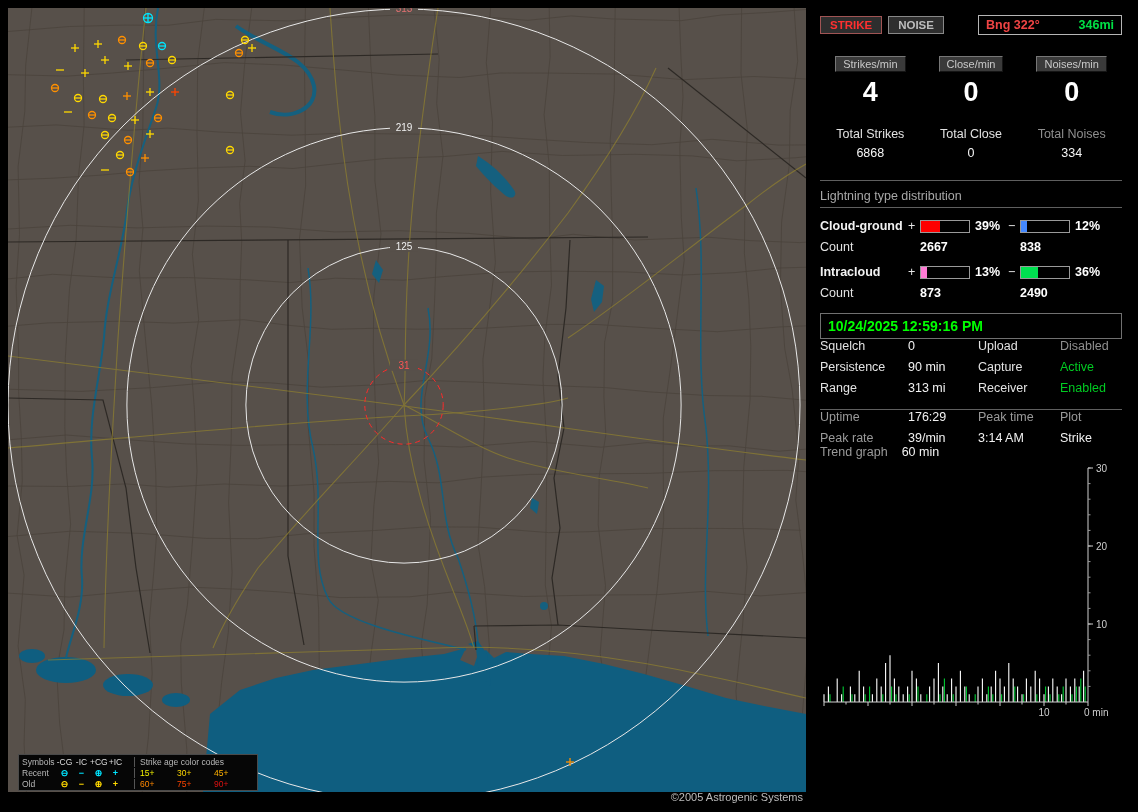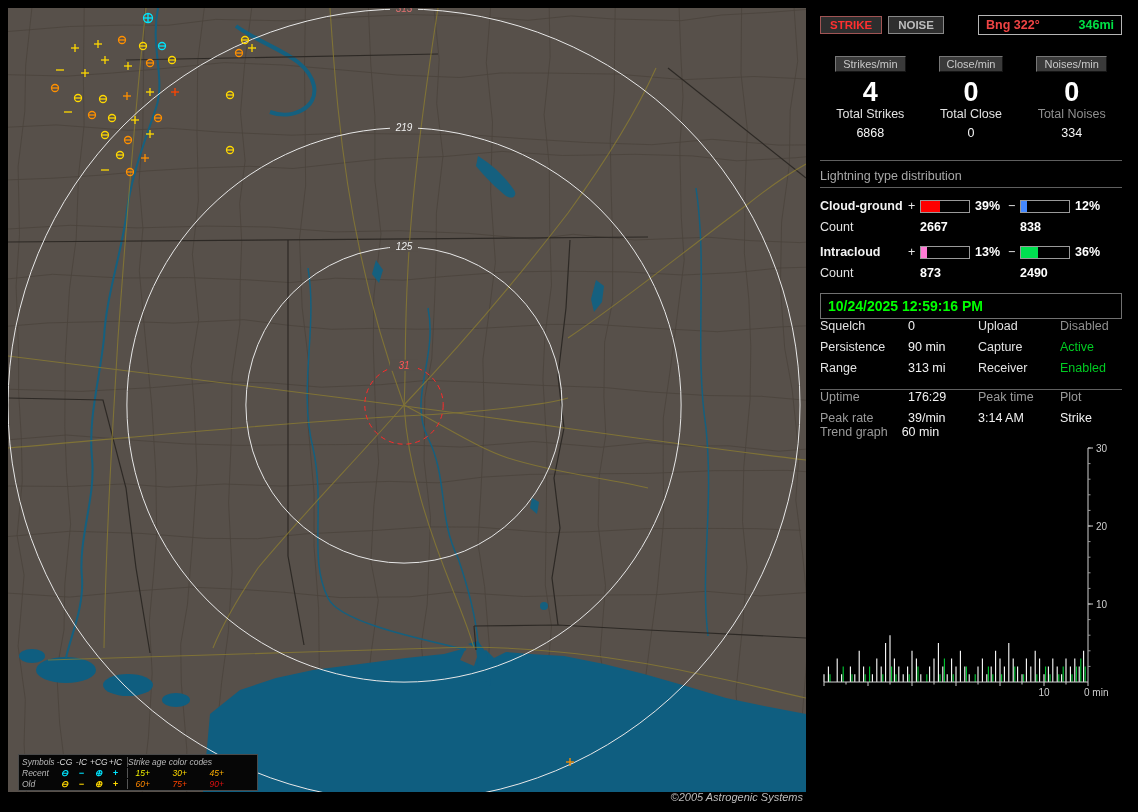--- a/index.html
+++ b/index.html
@@ -1,39 +1,39 @@
 <!DOCTYPE html>
 <html><head>
 <meta charset="utf-8">
 <style>
   html,body{margin:0;padding:0;}
   body{width:1138px;height:812px;background:#000;font-family:"Liberation Sans",sans-serif;position:relative;overflow:hidden;color:#e0e0e0;}
-  #map-area{position:absolute;left:8px;top:8px;width:798px;height:796px;background:#000;font-style:italic;}
+  #map-area{position:absolute;left:8px;top:8px;width:798px;height:796px;background:#000;}
   #map-svg{display:block;}
   #credit{position:absolute;right:3px;bottom:1px;font-size:11px;color:#bdbdbd;}
   #legend{position:absolute;left:10px;top:746px;width:240px;background:#060606;border:1px solid #4a4a4a;font-size:8.5px;color:#ccc;padding:1px 3px;box-sizing:border-box;}
   .lg-row{display:flex;align-items:center;height:11px;white-space:nowrap;}
   .lg-c0{width:34px;color:#b8b8b8;}
   .lg-cs{width:17px;text-align:center;color:#ddd;}
   .lg-sym{font-size:9px;font-weight:bold;}
-  .lg-ages{flex:1;display:flex;border-left:1px solid #555;margin-left:3px;justify-content:center;}
+  .lg-ages{flex:1;display:flex;border-left:1px solid #555;padding-left:5px;margin-left:10px;}
   .lg-age{width:37px;}
   .lg-age-title{flex:1;color:#b8b8b8;}
   #panel{position:absolute;left:812px;top:8px;width:318px;height:796px;background:#000;padding:6px 8px;box-sizing:border-box;font-size:12.5px;}
   .hdr-row{display:flex;gap:6px;align-items:center;height:22px;margin-bottom:20px;}
   .btn{padding:2px 9px;font-size:11.5px;font-weight:bold;background:#2e2e2e;border:1px solid #888;cursor:default;}
   .strike-btn{color:#ff3030;border-color:#a05454;}
   .noise-btn{color:#bdbdbd;}
   .bearing-box{margin-left:auto;width:128px;display:flex;justify-content:space-between;align-items:center;border:1px solid #b5b5b5;background:#000;padding:2px 7px;font-weight:bold;}
   .bng{color:#ef4444;}
   .rates-row{display:flex;text-align:center;}
   .rate-col{flex:1;display:flex;flex-direction:column;align-items:center;}
   .chip{font-size:11px;color:#c9c9c9;background:#3a3a3a;border:1px solid #151515;border-top-color:#777;border-left-color:#777;padding:1px 7px;}
   .big-num{font-size:27px;font-weight:bold;color:#fff;margin-top:5px;line-height:30px;}
-  .totals-row{display:flex;text-align:center;margin-top:0;}
+  .totals-row{display:flex;text-align:center;margin-top:20px;}
   .total-col{flex:1;}
   .t-label{display:block;color:#e2e2e2;}
   .t-label.dim{color:#8f8f8f;}
   .t-value{display:block;margin-top:5px;color:#f5f5f5;}
   .sep{border-top:1px solid #5f5f5f;margin-top:20px;}
   .dist-title{color:#a8a8a8;margin-top:8px;padding-bottom:4px;border-bottom:1px solid #5f5f5f;}
   .dist-row{display:grid;grid-template-columns:88px 12px 50px 38px 12px 50px 1fr;align-items:center;margin-top:11px;}
   .dist-name{font-weight:bold;color:#f2f2f2;}
   .sign{color:#e8e8e8;}
   .bar{height:11px;border:1px solid #9a9a9a;background:#000;}

